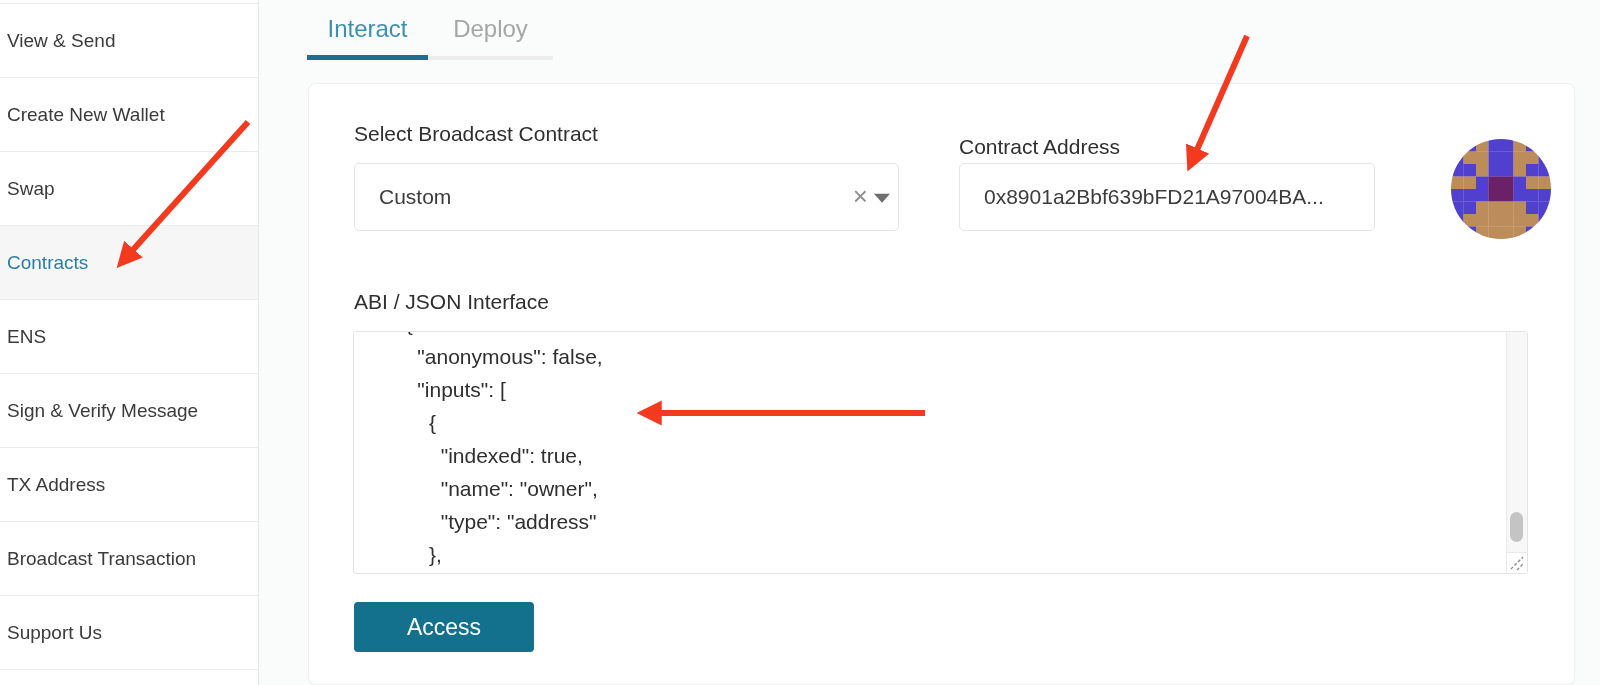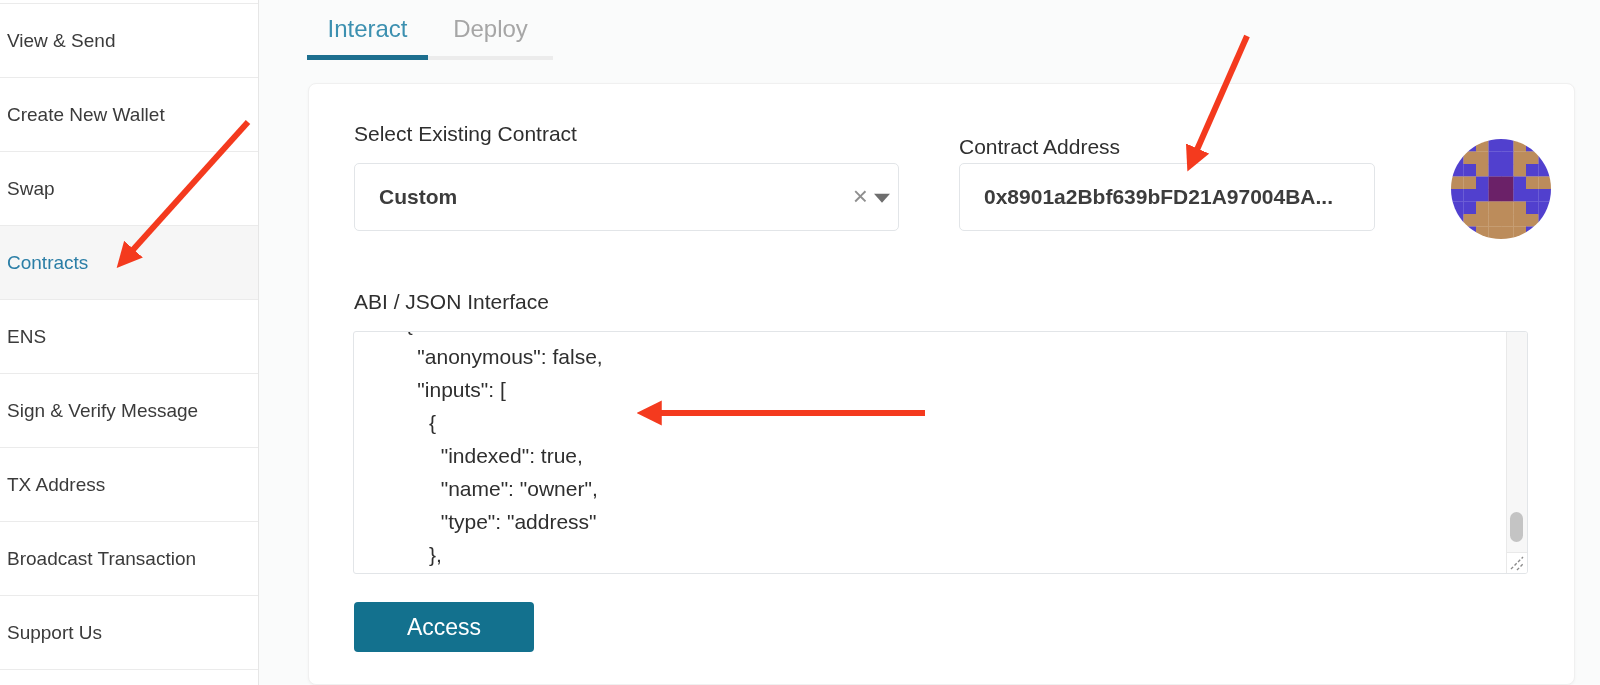--- a/index.html
+++ b/index.html
@@ -32,21 +32,21 @@
   .field-label{position:absolute;font-size:21px;color:#2F2F2F;}
   .lbl-select{left:45px;top:38px;}
   .lbl-address{left:650px;top:38px;margin-top:13px;}
   .lbl-abi{left:45px;top:206px;}
   .box{
     position:absolute;height:68px;box-sizing:border-box;background:#fff;
     border:1px solid #E2E5E8;border-radius:5px;display:flex;align-items:center;
   }
   .box-select{left:45px;top:79px;width:545px;cursor:pointer;}
   .box-address{left:650px;top:79px;width:416px;}
-  .box-value{font-size:21px;color:#3C3C3C;padding-left:24px;white-space:nowrap;overflow:hidden;font-weight:bold;}
+  .box-value{font-size:21px;color:#3C3C3C;padding-left:24px;white-space:nowrap;overflow:hidden;}
   .clear-x{position:absolute;right:30px;top:50%;transform:translateY(-54%);font-size:26px;color:#8F8F8F;line-height:1;cursor:pointer;}
   .caret{position:absolute;right:8px;top:50%;transform:translateY(-35%);width:0;height:0;
     border-left:8px solid transparent;border-right:8px solid transparent;border-top:9px solid #6E6E6E;}
   
   .identicon{position:absolute;left:1142px;top:55px;width:100px;height:100px;}
   
   .abi-area{
     position:absolute;left:44px;top:247px;width:1175px;height:243px;box-sizing:border-box;
     background:#fff;border:1px solid #E2E5E8;border-radius:3px;overflow:hidden;cursor:text;
   }
@@ -98,21 +98,21 @@
   <div class="side-item stub"></div>
 </nav>
 
 <div class="tabs">
   <div class="tab interact">Interact</div>
   <div class="tab deploy">Deploy</div>
 </div>
 
 <section class="card">
 
-  <div class="field-label lbl-select">Select Existing Contract</div>
+  <div class="field-label lbl-select">Select Broadcast Contract</div>
   <div class="box box-select">
     <span class="box-value">Custom</span>
     <span class="clear-x">×</span>
     <span class="caret"></span>
   </div>
 
   <div class="field-label lbl-address">Contract Address</div>
   <div class="box box-address">
     <span class="box-value">0x8901a2Bbf639bFD21A97004BA...</span>
   </div>

